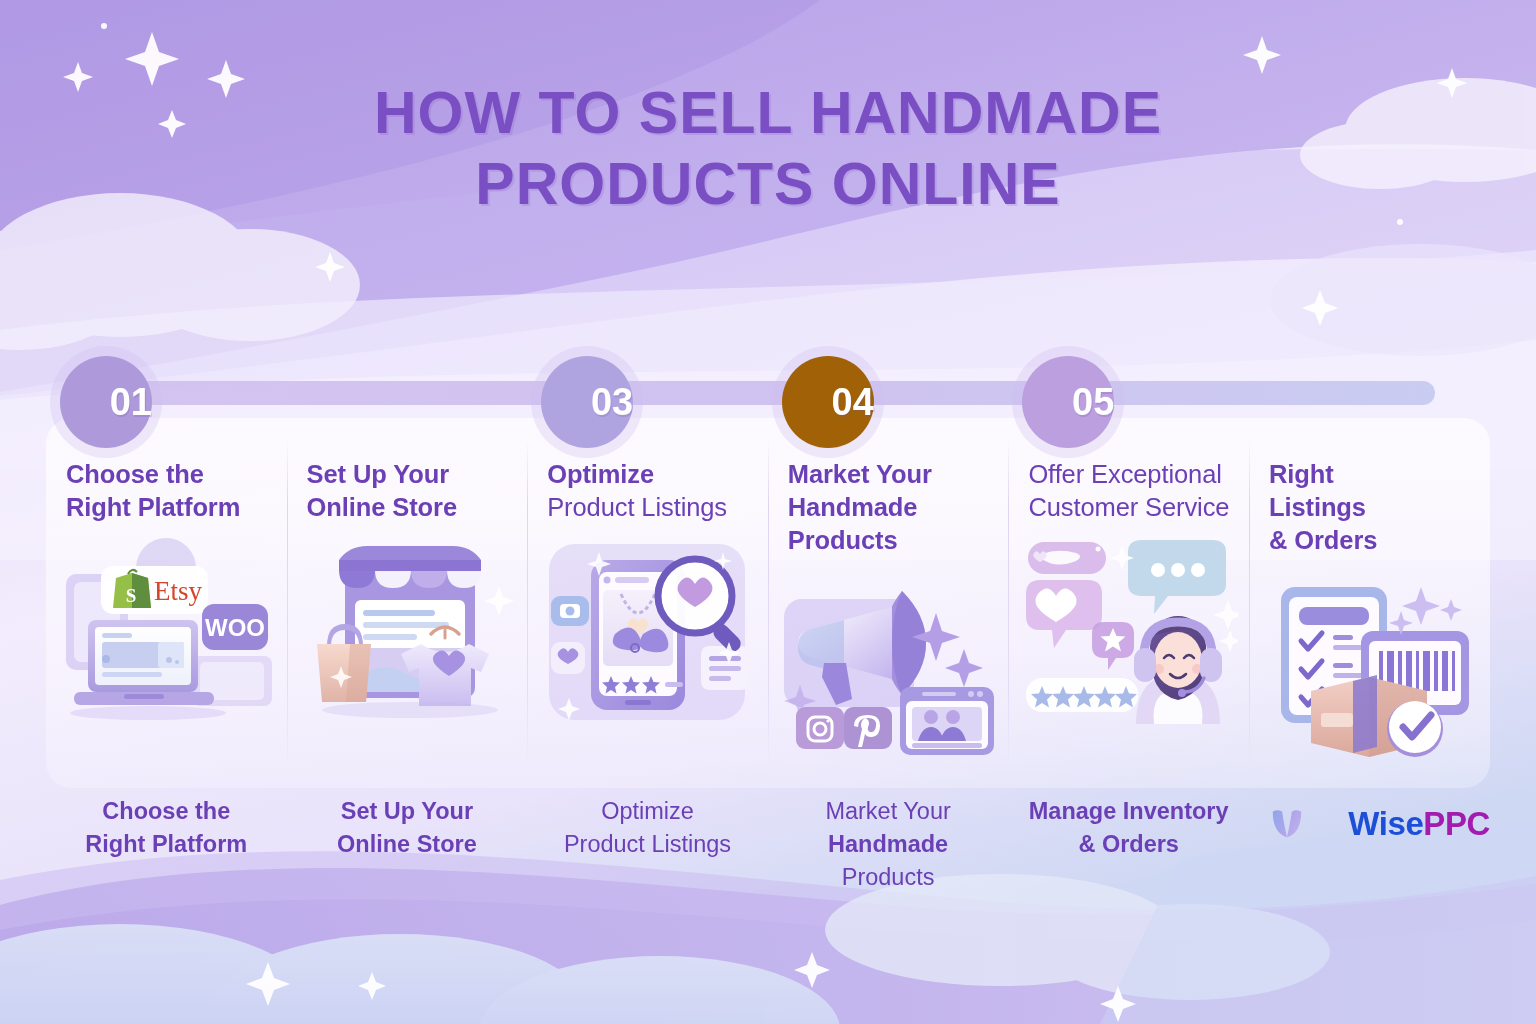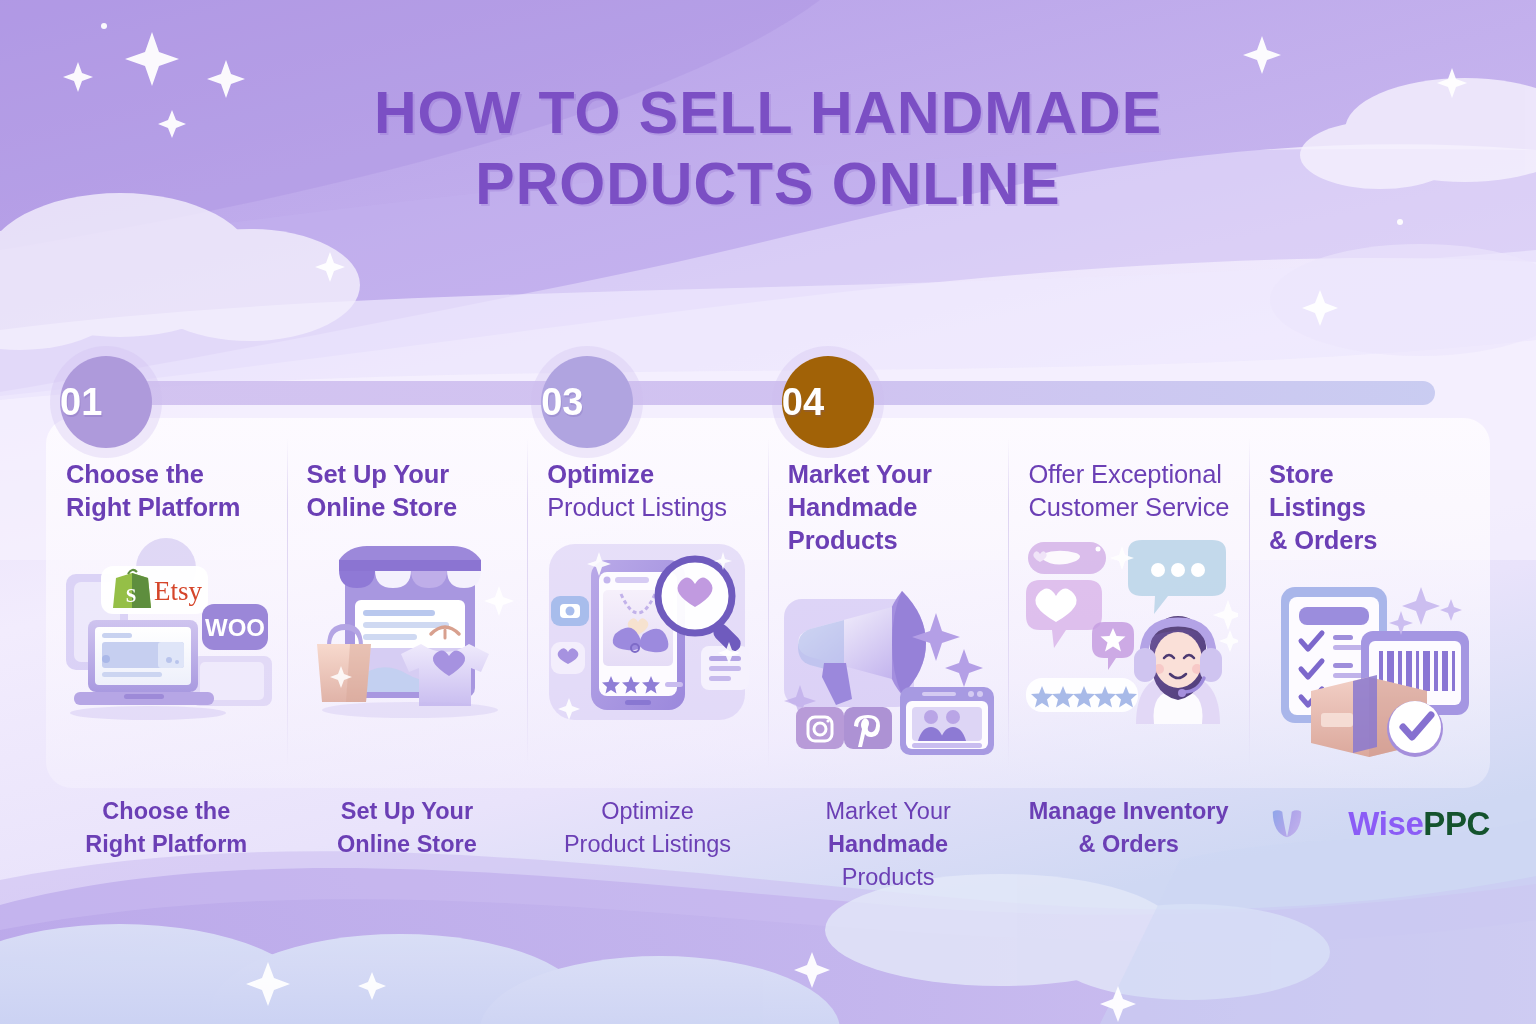--- a/index.html
+++ b/index.html
@@ -51,21 +51,21 @@
     display:flex; flex-direction:column; align-items:flex-start;
   }
   .card + .card::before{
     content:""; position:absolute; left:0; top:20px; width:1px; height:330px;
     background:linear-gradient(180deg,rgba(198,183,232,0) 0%,rgba(198,183,232,.55) 20%,rgba(198,183,232,.35) 75%,rgba(198,183,232,0) 100%);
   }
 
   .badge{
     position:absolute; top:-62px; left:14px;
     width:92px; height:92px; border-radius:50%;
-    display:flex; align-items:center; justify-content:flex-start;
+    display:flex; align-items:center; justify-content:flex-end;
     font-size:38px; font-weight:bold; color:#ffffff;
     text-shadow:1px 2px 0 rgba(110,85,170,.22);
     z-index:5;
     box-shadow:0 0 0 10px rgba(205,190,238,.30);
   }
 
   .card-title{
     font-size:25.5px; line-height:1.30; color:#6b3fb5;
     margin-left:6px; letter-spacing:-0.1px;
     max-width:218px;
@@ -91,22 +91,22 @@
   .caption .b{ font-weight:bold; }
   .caption .l{ font-weight:normal; }
 
   
   .logo{
     position:absolute; right:46px; top:805px; z-index:6;
     display:flex; align-items:center; gap:9px;
   }
   .logo-mark{ width:38px; height:38px; }
   .logo-text{ font-size:33px; font-weight:bold; letter-spacing:-0.4px; }
-  .logo-text .wise{ color:#8b5cf6;margin-left:33px; }
-  .logo-text .ppc{ color:#14532d; }
+  .logo-text .wise{ color:#1d4ed8;margin-left:33px; }
+  .logo-text .ppc{ color:#a21caf; }
 </style>
 </head>
 <body>
 
 <div id="stage">
 
   <svg class="bg-svg" viewBox="0 0 1536 1024" preserveAspectRatio="none">
     <defs>
       <linearGradient id="gBase" x1="0" y1="0" x2="0.35" y2="1">
         <stop offset="0" stop-color="#c9b5f0"></stop>
@@ -449,20 +449,23 @@
             <circle cx="169" cy="146" r="7" fill="#b9a5e6"></circle>
             <path d="M134,170 q4,-14 13,-14 q9,0 13,14 Z" fill="#8d7ad4"></path>
             <path d="M156,170 q4,-14 13,-14 q9,0 13,14 Z" fill="#8d7ad4"></path>
             <rect x="128" y="172" width="70" height="5" rx="2.5" fill="#c9bdf0"></rect>
           </g>
         </svg>
       </div>
     </div>
 
     <div class="card">
+      <div class="badge" style="background:#bc9fdf">
+        <span>05</span>
+      </div>
       <div class="card-title">
         <span class="l">Offer Exceptional</span><br>
         <span class="l">Customer Service</span>
       </div>
       <div class="art">
         <svg viewBox="0 0 214 186">
           <defs>
             <linearGradient id="hairG" x1="0" y1="0" x2="1" y2="1">
               <stop offset="0" stop-color="#6b5499"></stop>
                 <stop offset="1" stop-color="#4f3c78"></stop>
@@ -522,21 +525,21 @@
             <path d="M98,8 l3,9 9,3 -9,3 -3,9 -3,-9 -9,-3 9,-3 Z"></path>
             <path d="M204,62 l4,11 11,4 -11,4 -4,11 -4,-11 -11,-4 11,-4 Z"></path>
             <path d="M206,92 l3,8 8,3 -8,3 -3,8 -3,-8 -8,-3 8,-3 Z"></path>
           </g>
         </svg>
       </div>
     </div>
 
     <div class="card">
       <div class="card-title">
-        <span class="b">Store</span><br>
+        <span class="b">Right</span><br>
         <span class="b">Listings</span><br>
         <span class="b">&amp; Orders</span>
       </div>
       <div class="art">
         <svg viewBox="0 0 214 186">
           <defs>
             <linearGradient id="boxG" x1="0" y1="0" x2="0" y2="1">
               <stop offset="0" stop-color="#f2cfc6"></stop>
                 <stop offset="1" stop-color="#dba89c"></stop>
             </linearGradient>

